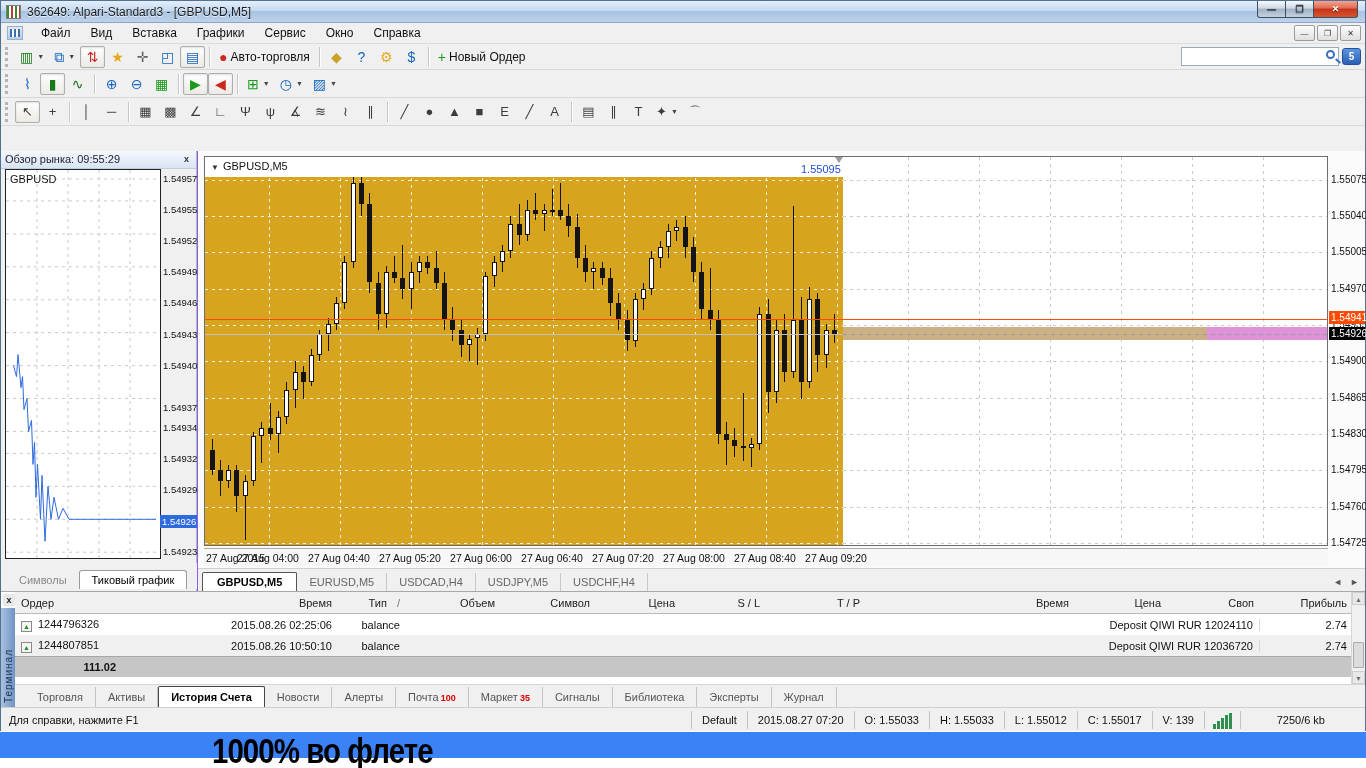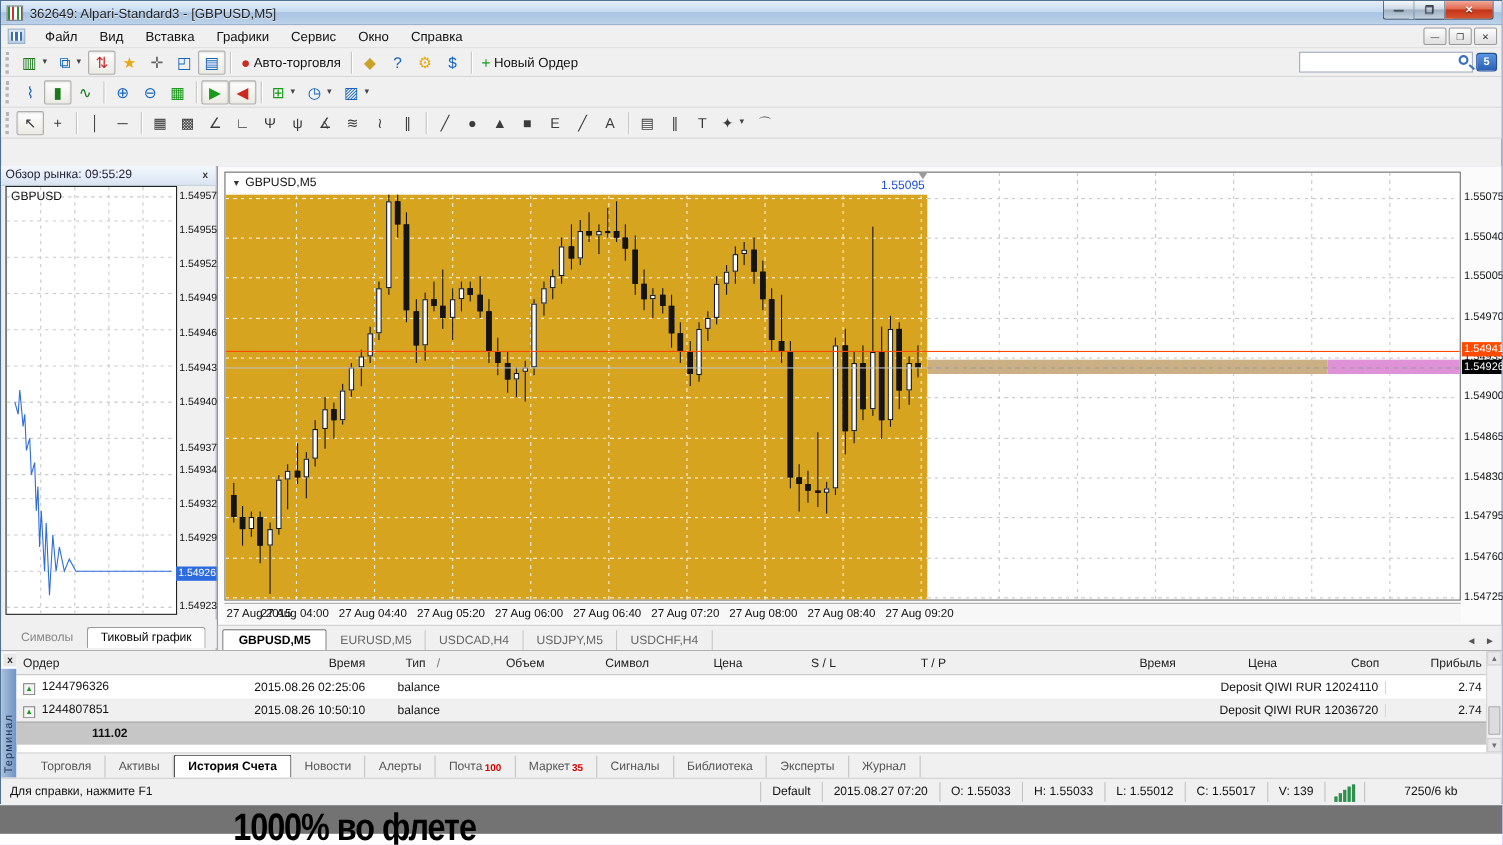--- a/index.html
+++ b/index.html
@@ -128,21 +128,21 @@
   
   .statusbar { position:absolute; left:0; top:706px; width:1364px; height:24px; background:#f0f0f0; border-top:1px solid #cfcfcf; display:flex; align-items:center; font-size:11px; color:#111; }
   .sb-help { flex:1; padding:0 8px; }
   .sb-seg { padding:0 10px; border-left:1px solid #c2c2c2; height:18px; line-height:18px; white-space:nowrap; }
   .sb-bars { display:flex; align-items:flex-end; gap:1px; padding:0 8px; border-left:1px solid #c2c2c2; height:18px; }
   .sb-bars i { display:block; width:3px; background:#2f8f4f; }
   .sb-kb { width:95px; text-align:right; padding-right:10px;padding-left:12px; }
   .sb-tail { width:30px; }
 
   
-  .caption { position:absolute; left:0; top:732px; width:1366px; height:26px; background:#737373; }
+  .caption { position:absolute; left:0; top:732px; width:1366px; height:26px; background:#3b82f6; }
   .caption span { display:inline-block; margin-left:212px; font-size:31px; font-weight:bold; color:#000; letter-spacing:-1px; transform:scale(.95,1.12); transform-origin:left top; }
 </style>
 </head>
 <body>
 
 <div class="screen">
   <div class="window">
 
     <div class="titlebar">
       <span class="app-icon"></span>

